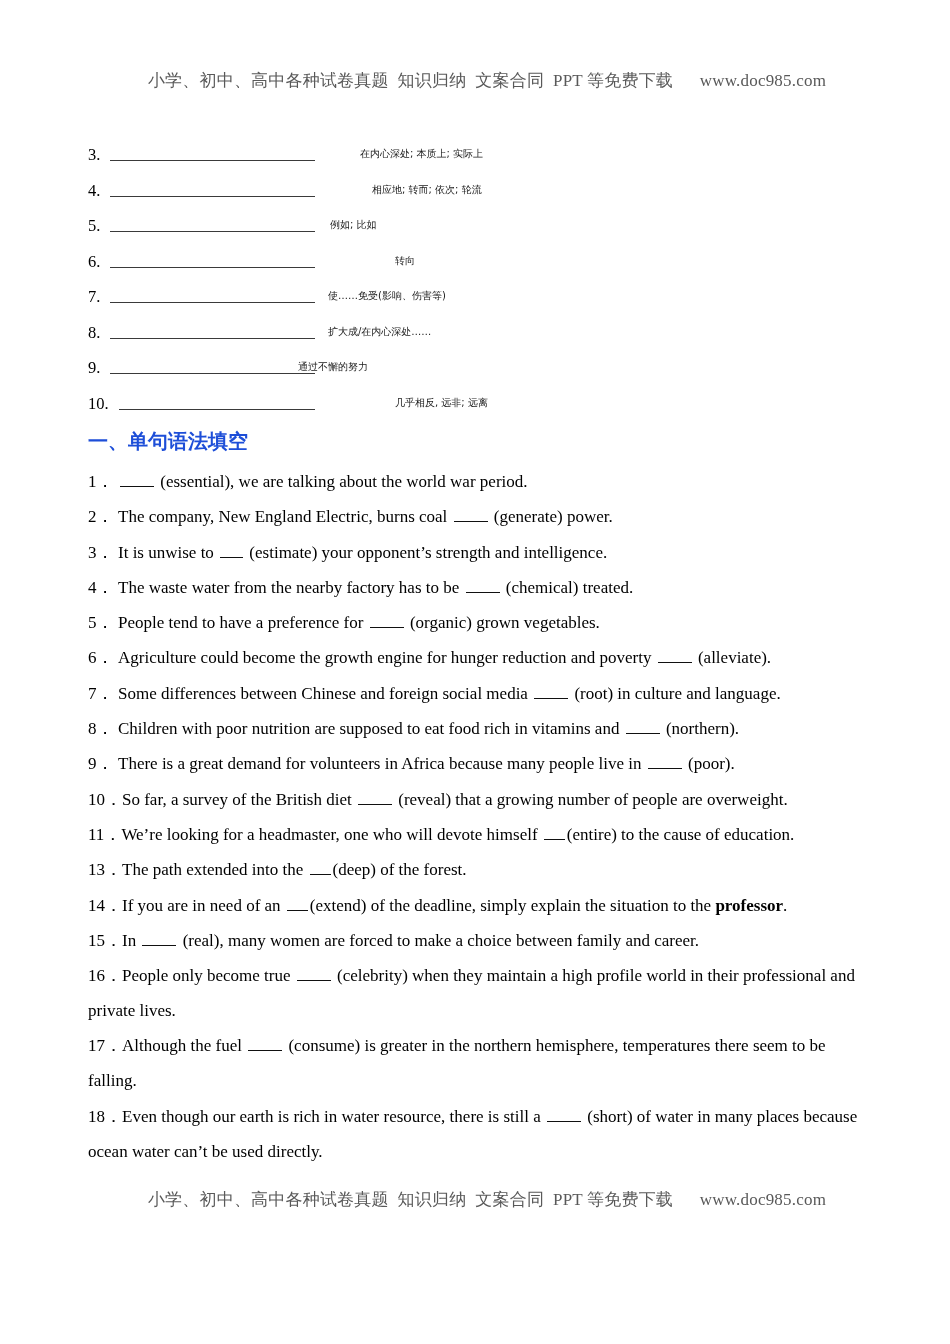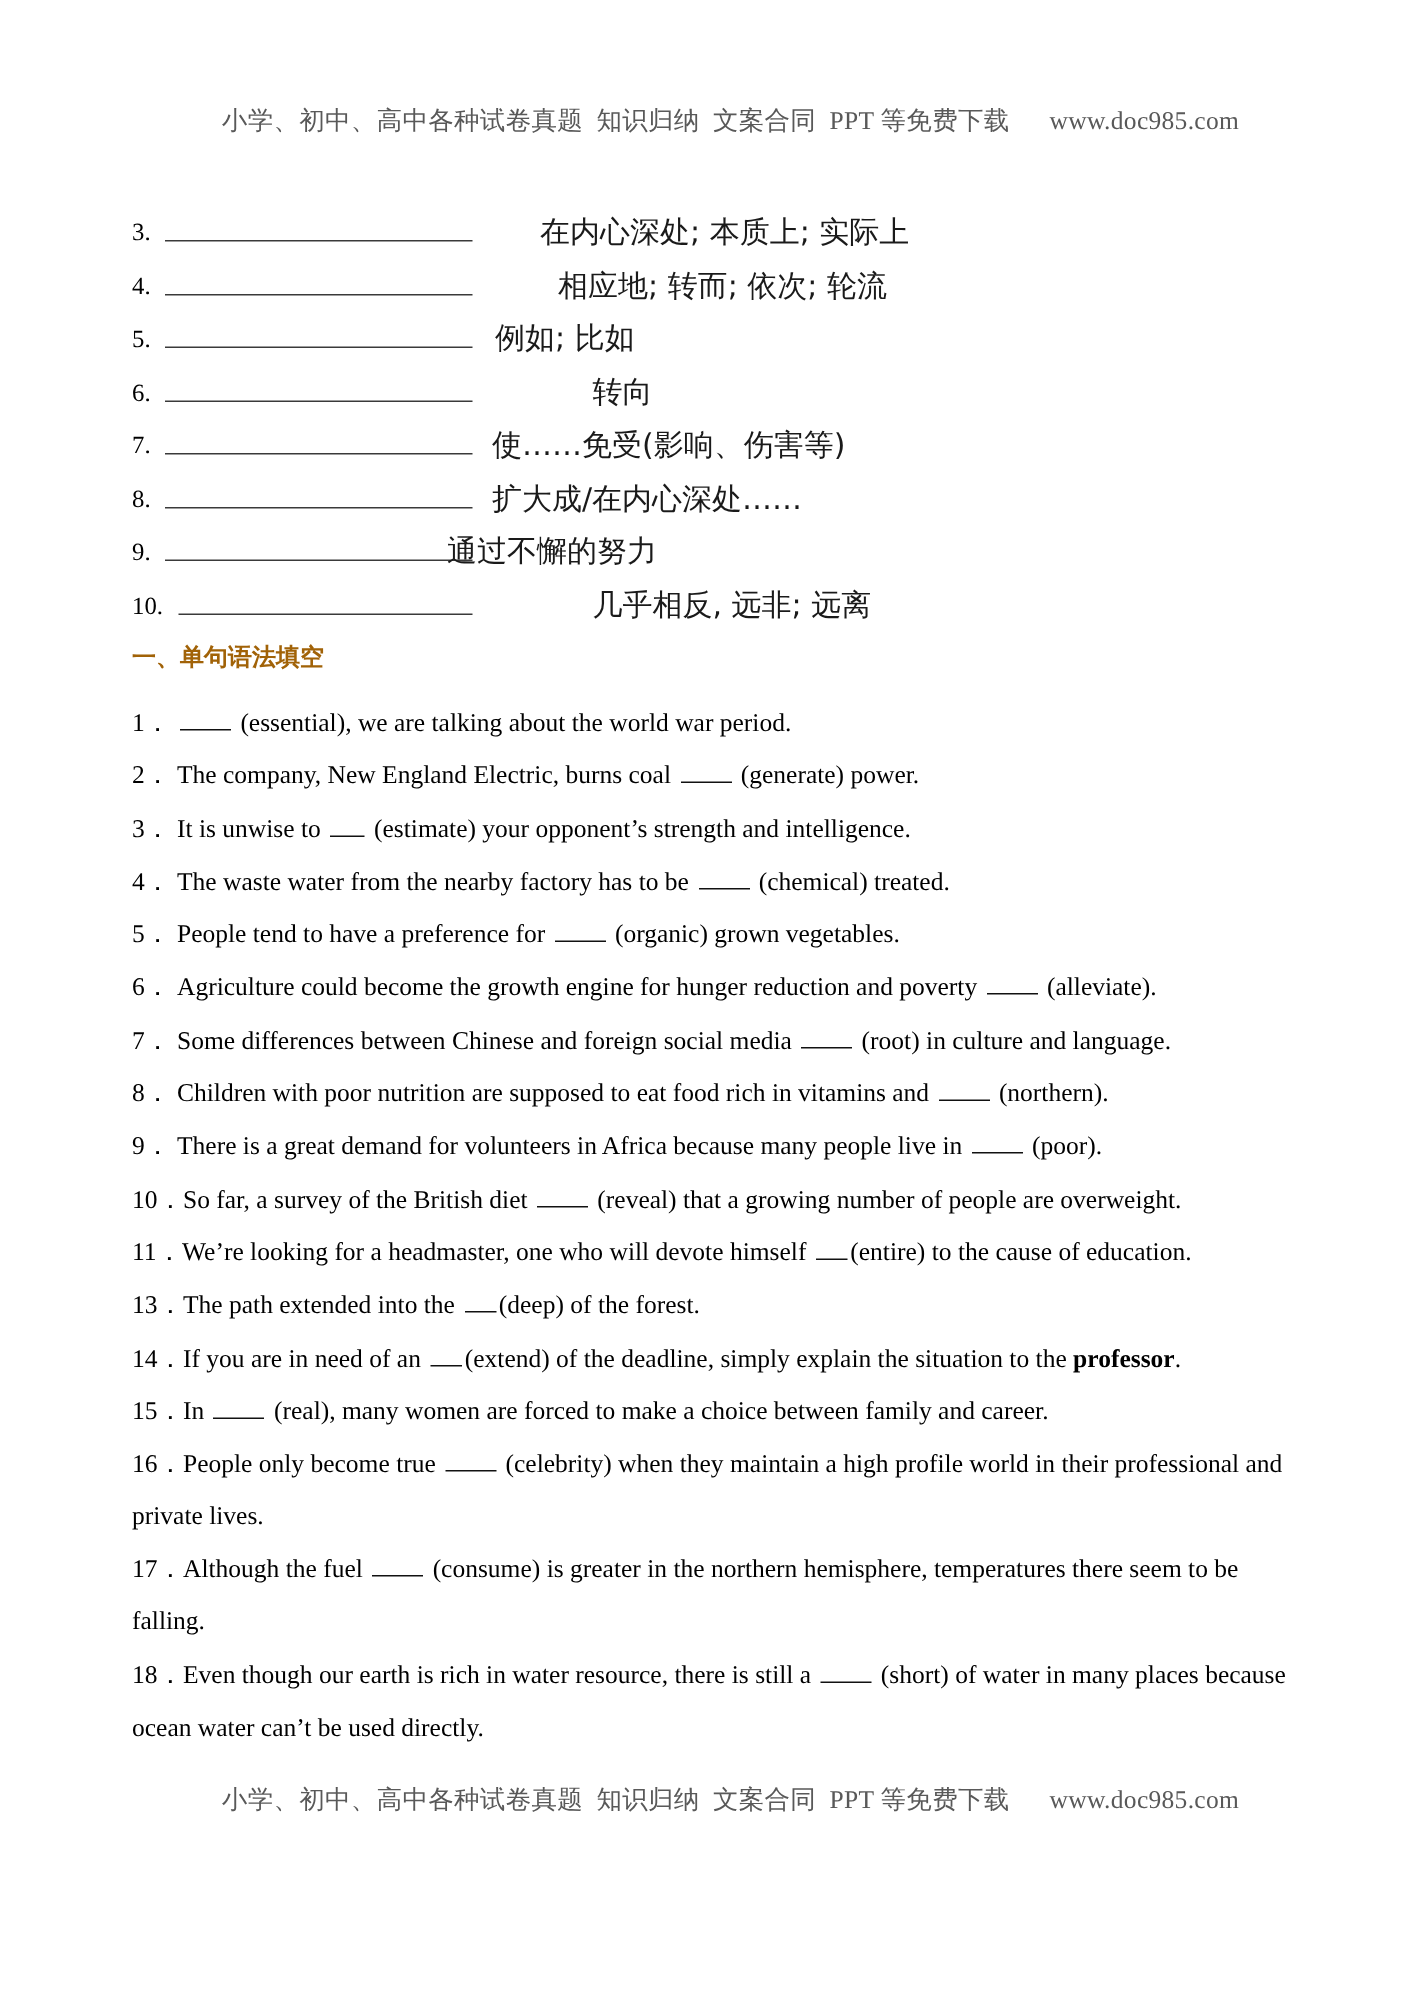--- a/index.html
+++ b/index.html
@@ -60,34 +60,34 @@
   .vocab-blank {
     position: absolute;
     top: 2px;
     border-bottom: 1.2px solid #3a3a3a;
     height: 17px;
   }
   .vocab-gloss {
     position: absolute;
     top: 1px;
     font-family: "DejaVu Sans", "Liberation Sans", sans-serif;
-    font-size: 20px;
+    font-size: 10px;
     color: #1a1a1a;
     white-space: nowrap;
   }
 
   
   .section-heading {
     position: absolute;
     left: 88px;
     top: 428px;
     font-family: "DejaVu Sans", "Liberation Sans", sans-serif;
-    font-size: 16px;
+    font-size: 20px;
     font-weight: bold;
-    color: #a16207;
+    color: #1d4ed8;
     white-space: nowrap;
   }
 
   
   .exercise-list {
     position: absolute;
     left: 88px;
     top: 456px;
     width: 790px;
     margin-top: 15px;

